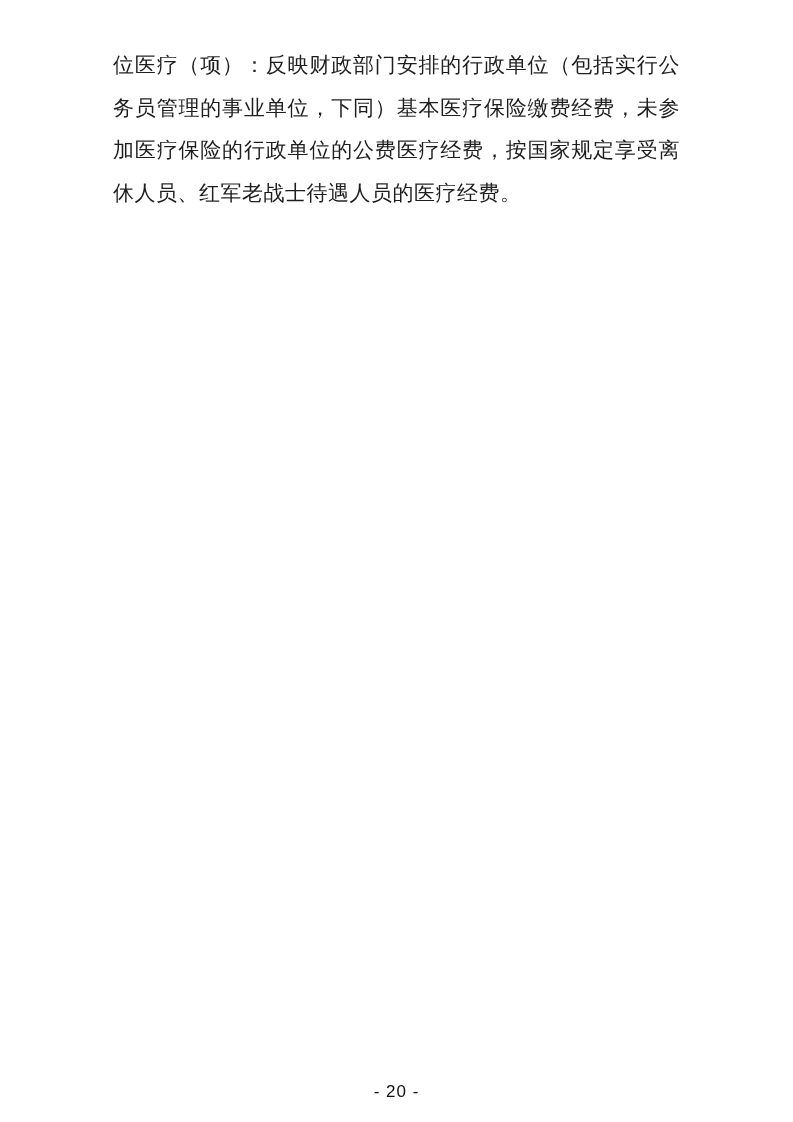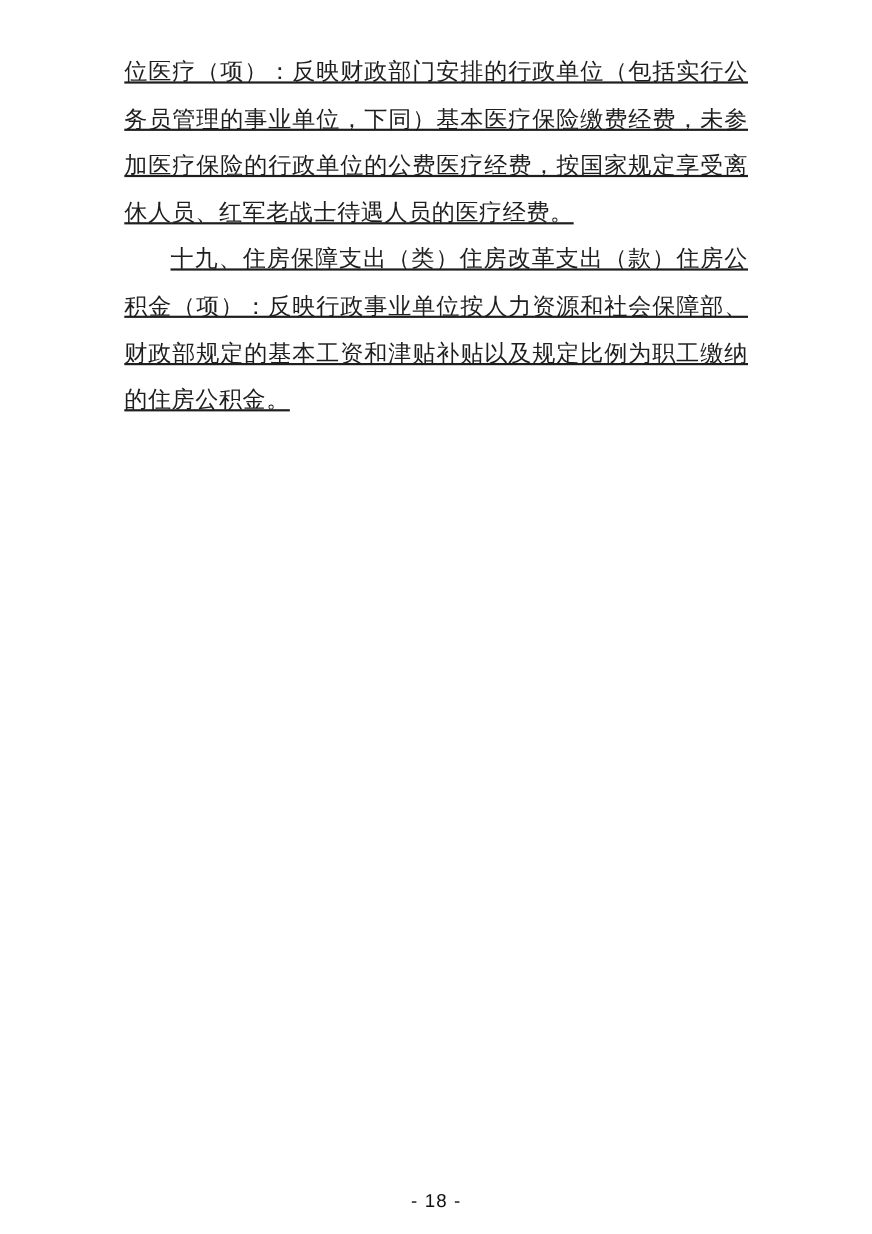--- a/index.html
+++ b/index.html
@@ -14,21 +14,20 @@
     background: #ffffff;
     overflow: hidden;
     font-family: "DejaVu Serif", "Liberation Serif", serif;
   }
   .content {
     position: absolute;
     top: 44px;
     left: 113px;
     width: 567px;
     color: #1e1e1e;
-    text-decoration: underline;
   }
   .content p {
     margin: 0;
     font-size: 21px;
     line-height: 42.6px;
     text-align: justify;
     text-justify: inter-character;
     letter-spacing: 0.5px;
     font-weight: 400;
     -webkit-font-smoothing: antialiased;
@@ -47,16 +46,15 @@
     color: #111111;
     letter-spacing: 1px;
   }
 </style>
 </head>
 <body>
 
 <div class="page">
   <div class="content">
     <p>位医疗（项）：反映财政部门安排的行政单位（包括实行公务员管理的事业单位，下同）基本医疗保险缴费经费，未参加医疗保险的行政单位的公费医疗经费，按国家规定享受离休人员、红军老战士待遇人员的医疗经费。</p>
-    <p class="indent">十九、住房保障支出（类）住房改革支出（款）住房公积金（项）：反映行政事业单位按人力资源和社会保障部、财政部规定的基本工资和津贴补贴以及规定比例为职工缴纳的住房公积金。</p>
   </div>
-  <div class="page-footer">- 18 -</div>
+  <div class="page-footer">- 20 -</div>
 </div>
 
 </body></html>

